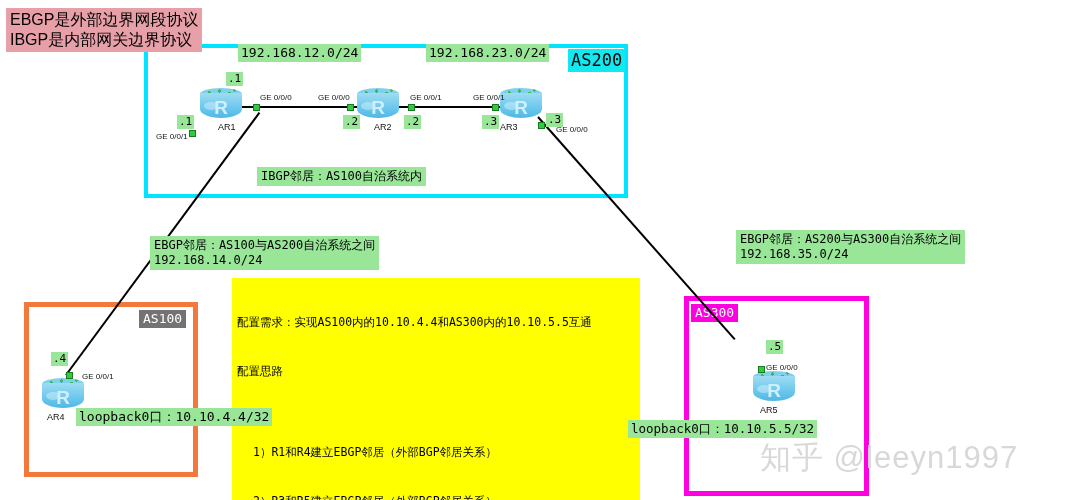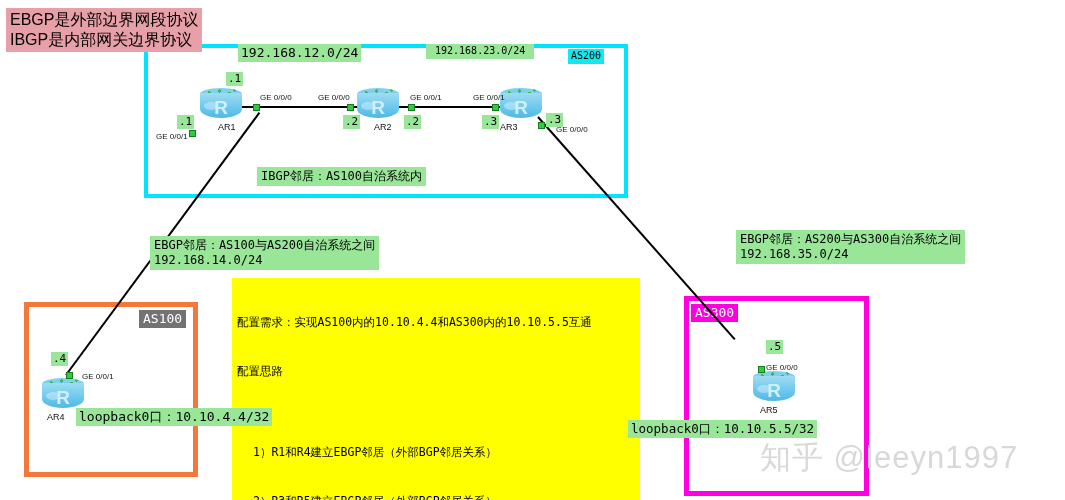--- a/index.html
+++ b/index.html
@@ -57,23 +57,23 @@
 <div id="stage">
 
   <div class="asbox" id="as200-box" style="left:144px;top:44px;width:476px;height:146px;"></div>
   <div class="asbox" id="as100-box" style="left:24px;top:302px;width:164px;height:165px;"></div>
   <div class="asbox" id="as300-box" style="left:684px;top:296px;width:175px;height:190px;"></div>
 
   <div class="chip pink" id="note-topleft" style="left:6px;top:8px;font-size:16px;padding:2px 4px;">EBGP是外部边界网段协议
 IBGP是内部网关边界协议</div>
 
   <div class="chip green" style="left:238px;top:44px;font-size:13px;padding:1px 3px;">192.168.12.0/24</div>
-  <div class="chip green" style="left:426px;top:44px;font-size:10px;padding:1px 9px;">192.168.23.0/24</div>
+  <div class="chip green" style="left:426px;top:44px;font-size:13px;padding:1px 3px;">192.168.23.0/24</div>
 
-  <div class="chip cyanchip" style="left:568px;top:49px;font-size:10px;padding:1px 3px;">AS200</div>
+  <div class="chip cyanchip" style="left:568px;top:49px;font-size:17px;padding:1px 3px;">AS200</div>
   <div class="chip orangechip" style="left:139px;top:310px;font-size:13px;padding:1px 4px;">AS100</div>
   <div class="chip magentachip" style="left:691px;top:304px;font-size:13px;padding:1px 4px;">AS300</div>
 
   <div class="link" style="left:237px;top:106px;width:134px;"></div>
 
   <div class="link" style="left:392px;top:106px;width:113px;"></div>
 
   <div class="link" style="left:66px;top:374px;width:326px;transform:rotate(-53.6deg);transform-origin:0 50%;"></div>
 
   <div class="link" style="left:538px;top:116px;width:297px;transform:rotate(48.5deg);transform-origin:0 50%;"></div>

